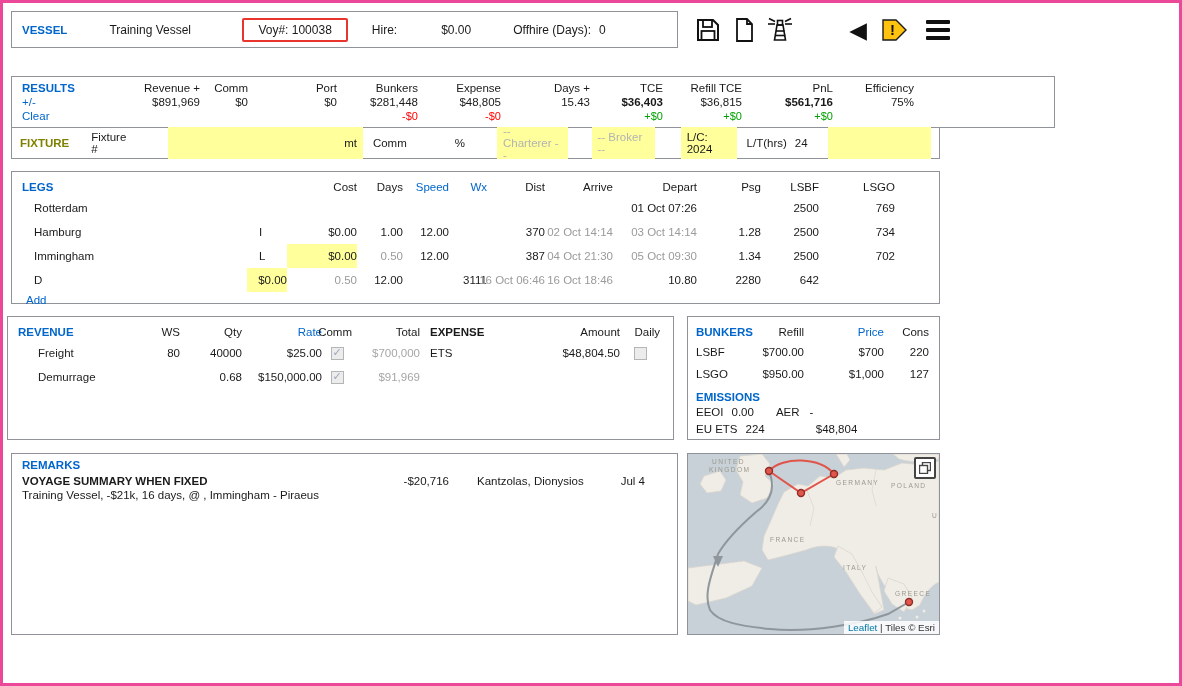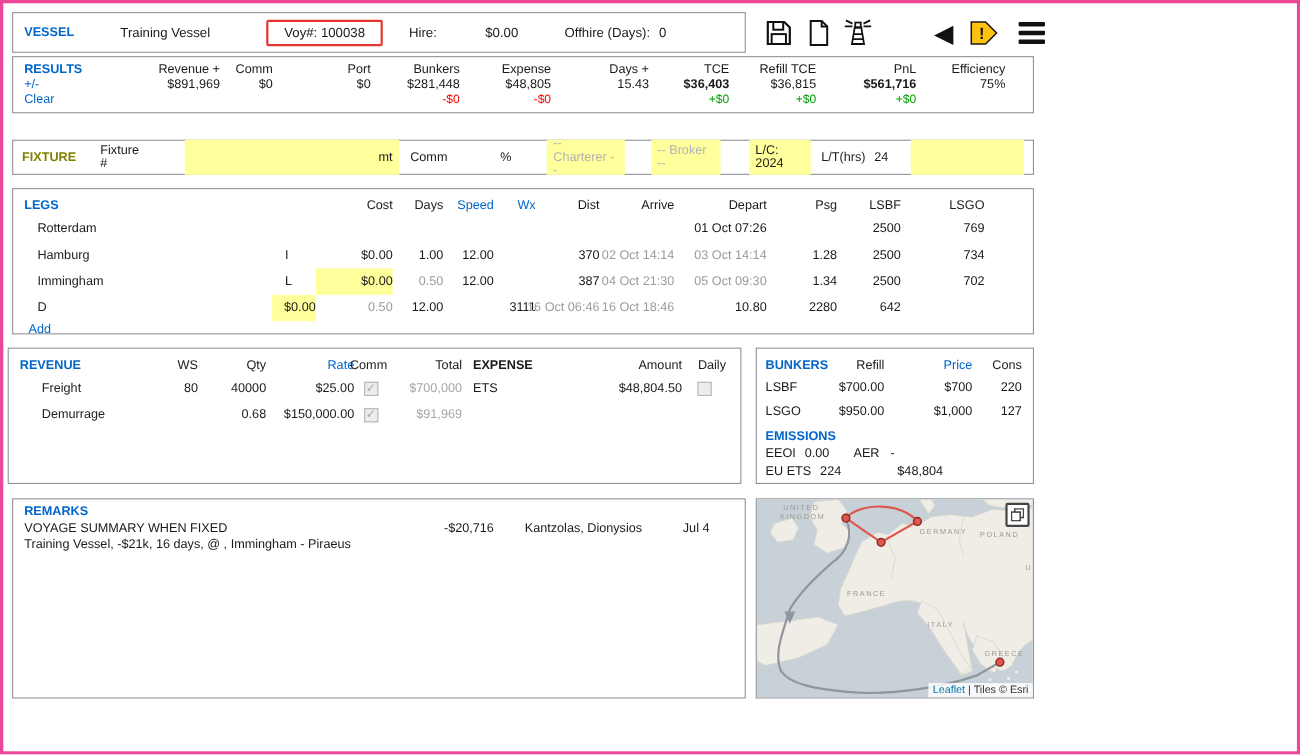--- a/index.html
+++ b/index.html
@@ -29,21 +29,21 @@
 
   
   .toolbar { position:absolute; left:690px; top:11px; height:32px; display:flex; align-items:center; }
   .tool { width:30px; height:30px; display:flex; align-items:center; justify-content:center; cursor:pointer; }
   .tool + .tool { margin-left:6px; }
   .tool.back { margin-left:48px; font-size:23px; color:#111; line-height:1; }
   .tool.menu { margin-left:14px; flex-direction:column; justify-content:center; }
   .tool.menu i { display:block; width:24px; height:3.5px; background:#111; border-radius:1px; margin:2.2px 0; }
 
   
-  .results { left:8px; top:48px; width:929px; height:52px; display:grid;
+  .results { left:8px; top:73px; width:1044px; height:52px; display:grid;
     grid-template-columns:70px 108px 48px 89px 81px 83px 89px 73px 79px 91px 81px;
     padding:4px 0 0 10px; font-size:11.5px; }
   .res-left div { line-height:14px; }
   .res-col { text-align:right; line-height:14px; }
   .res-label { color:#1a1a1a; }
   .res-value { color:#1a1a1a; }
   .res-sub { font-size:11px; min-height:13px; }
 
   
   .fixture { left:8px; top:124px; width:929px; height:32px; display:flex; align-items:center; padding:0 8px; font-size:11.5px; }
@@ -90,21 +90,21 @@
   .bun-grid { display:grid; grid-template-columns:50px 58px 80px 45px; }
   .bun-grid > div { height:22px; display:flex; align-items:center; justify-content:flex-end; white-space:nowrap; }
   .bun-grid > .hcell { height:18px; }
   .bun-grid > .lft { justify-content:flex-start; overflow:visible; }
   .emis-title { font-weight:bold; font-size:11.5px; margin-top:6px; }
   .emis-row { display:flex; align-items:center; height:17px; }
 
   
   .remarks { left:8px; top:450px; width:667px; height:182px; padding:5px 0 0 10px; font-size:11.5px; }
   .rem-row { display:flex; align-items:baseline; margin-top:4px; }
-  .rem-sumtitle { font-weight:normal; width:375px; }
+  .rem-sumtitle { font-weight:bold; width:375px; }
   .rem-val { width:52px; text-align:right; }
   .rem-author { margin-left:28px; }
   .rem-date { margin-left:auto; margin-right:32px; }
   .rem-text { margin-top:2px; }
 
   
   .mapbox { left:684px; top:450px; width:253px; height:182px; overflow:hidden; }
   .map-expand { position:absolute; top:3px; right:3px; width:22px; height:22px; background:#fff; border:2px solid #444; border-radius:2px; display:flex; align-items:center; justify-content:center; cursor:pointer; z-index:2; }
   .map-attrib { position:absolute; bottom:0; right:0; background:rgba(255,255,255,0.85); font-size:9.8px; padding:1px 4px; z-index:2; color:#333; }
   .map-attrib a { color:#0078A8; text-decoration:none; }

